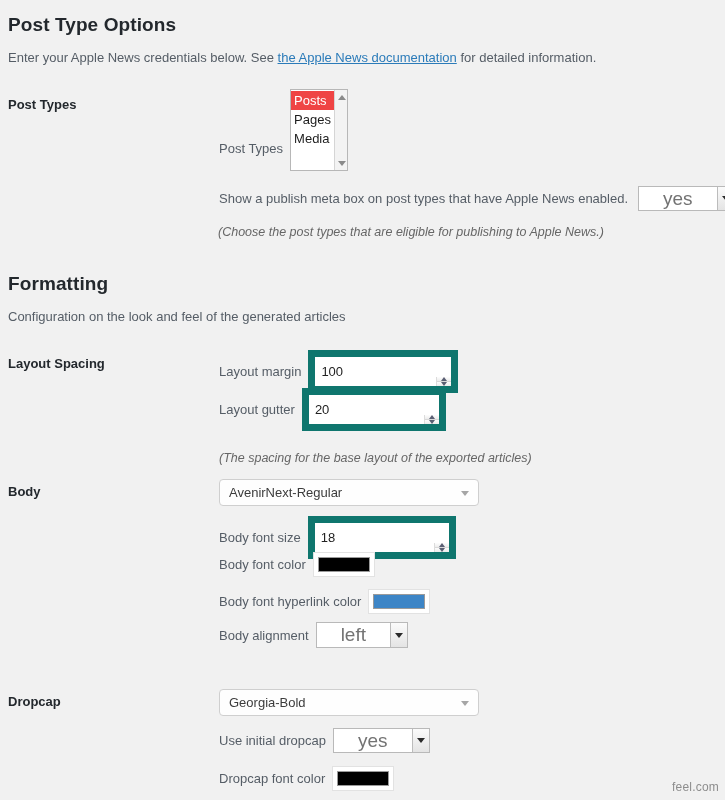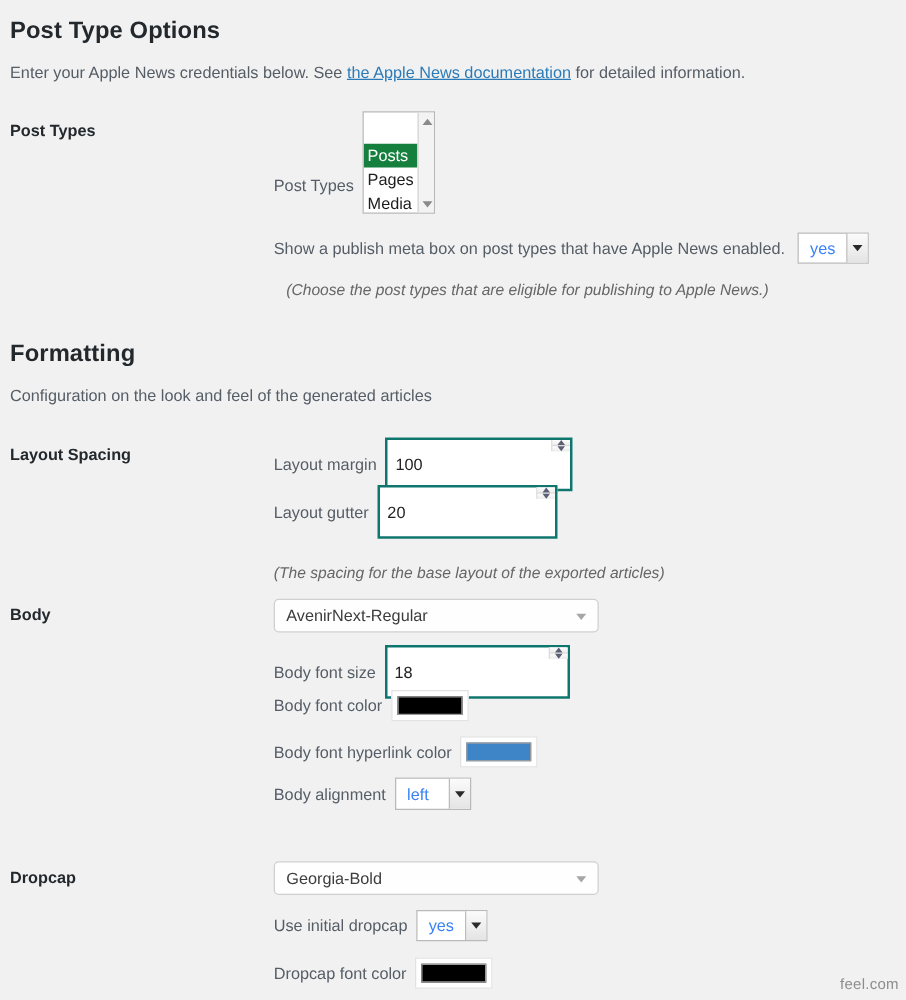--- a/index.html
+++ b/index.html
@@ -111,23 +111,23 @@
     width: 0; height: 0;
     border-left: 4px solid transparent;
     border-right: 4px solid transparent;
   }
   .tri.up { border-bottom: 5px solid #8a8a8a; }
   .tri.down { border-top: 5px solid #8a8a8a; }
 
   
   .numfield {
     display: inline-flex;
-    align-items: flex-start;
+    align-items: flex-end;
     background: #fff;
-    border: 2px solid #0f766e;
+    border: 7px solid #0f766e;
     height: 43px;
   }
   .numfield input {
     border: none;
     outline: none;
     background: transparent;
     font-family: "Liberation Sans", sans-serif;
     font-size: 13px;
     color: #222;
     padding: 0 6px;
@@ -186,25 +186,25 @@
 
   
   .box-select {
     display: inline-flex;
     align-items: stretch;
     height: 25px;
     border: 1px solid #b9b9b9;
     background: #ffffff;
   }
   .box-select .val {
-    padding: 0 9px;
-    display: flex;
-    align-items: center;
-    font-size: 13px;
-    color: #3b82f6;
+    padding: 0 24px;
+    display: flex;
+    align-items: center;
+    font-size: 19px;
+    color: #737373;
     white-space: nowrap;
   }
   .box-select .btn {
     width: 17px;
     flex: 0 0 17px;
     display: flex;
     align-items: center;
     justify-content: center;
     background: linear-gradient(#fbfbfb, #e4e4e4);
     border-left: 1px solid #bcbcbc;
@@ -253,21 +253,21 @@
   <h2 class="section-title abs" style="left:8px; top:14px;">Post Type Options</h2>
 
   <p class="desc abs" style="left:8px; top:50px; width:700px;"><span>Enter your Apple News credentials below. See </span><a href="#">the Apple News documentation</a><span> for detailed information.</span></p>
 
   <div class="row-label abs" style="left:8px; top:93px;">Post Types</div>
 
   <div class="abs field-line" style="left:219px; top:89px;">
     <span class="field-label" style="align-self:center; position:relative; top:18px;">Post Types</span>
     <div class="listbox">
       <div class="listbox-options">
-        <div class="listbox-option selected" style="background: #15803d; margin-top: 24px;">Posts</div>
+        <div class="listbox-option selected" style="background: #ef4444;">Posts</div>
         <div class="listbox-option">Pages</div>
         <div class="listbox-option">Media</div>
       </div>
       <div class="listbox-scroll">
         <div class="sb-arrow up">
           <span class="tri up"></span>
         </div>
         <div class="sb-arrow down">
           <span class="tri down"></span>
         </div>
@@ -278,21 +278,21 @@
   <div class="abs field-line" style="left:219px; top:186px;">
     <span class="field-label" style="margin-right:10px;">Show a publish meta box on post types that have Apple News enabled.</span>
     <span class="box-select sel-yes">
       <span class="val">yes</span>
       <span class="btn">
           <span class="tri"></span>
         </span>
     </span>
   </div>
 
-  <div class="abs hint" style="left:229px; top:225px;">(Choose the post types that are eligible for publishing to Apple News.)</div>
+  <div class="abs hint" style="left:218px; top:225px;">(Choose the post types that are eligible for publishing to Apple News.)</div>
 
   <h2 class="section-title abs" style="left:8px; top:273px;">Formatting</h2>
 
   <p class="desc abs" style="left:8px; top:309px; width:700px;">Configuration on the look and feel of the generated articles</p>
 
   <div class="row-label abs" style="left:8px; top:352px;">Layout Spacing</div>
 
   <div class="abs field-line" style="left:219px; top:350px;">
     <span class="field-label">Layout margin</span>
     <span class="numfield num-margin">

